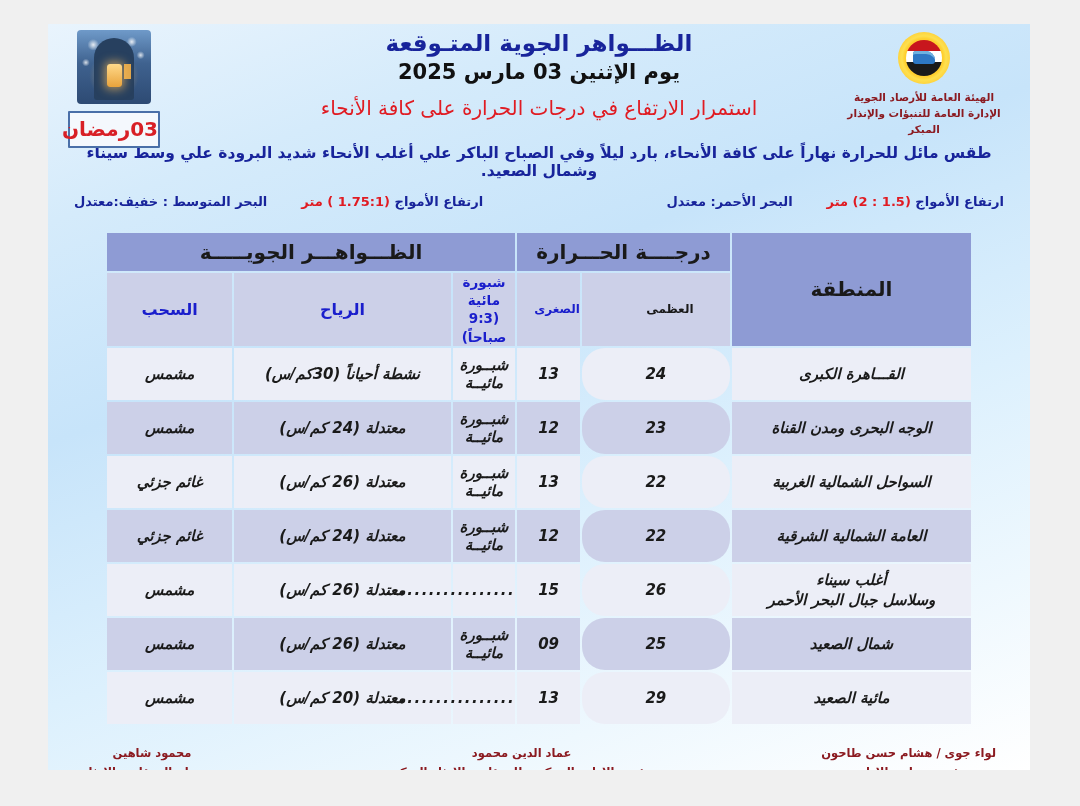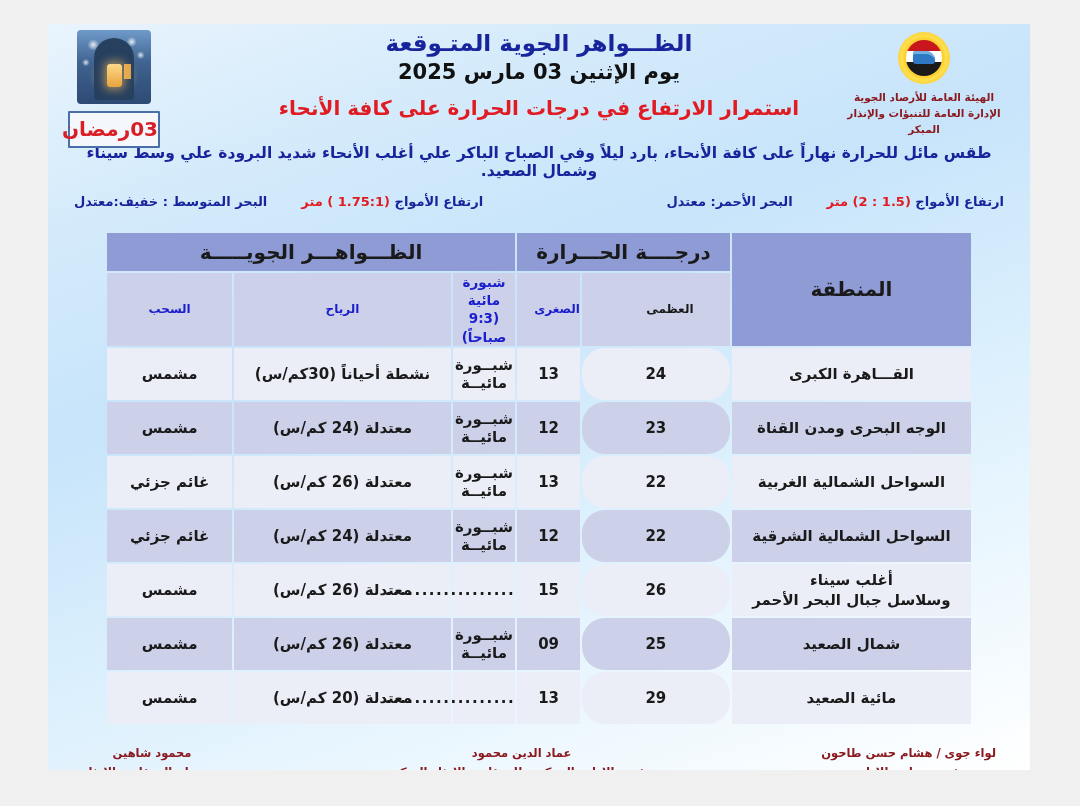--- a/index.html
+++ b/index.html
@@ -116,21 +116,21 @@
   }
   #date-line {
     color: #111111;
     font-size: 21px;
     font-weight: bold;
     margin-top: 4px;
   }
   #headline {
     color: #e01b22;
     font-size: 20px;
-    font-weight: bold;
+    font-weight: normal;
     margin-top: 12px;
   }
 
   
   #authority-block {
     position: absolute;
     right: 16px;
     top: 8px;
     width: 180px;
     text-align: center;
@@ -223,35 +223,36 @@
   }
   th.region-head {
     background: #8e9bd4;
     color: #1a1a1a;
     font-size: 20px;
   }
   
   th.sub-head {
     background: #ccd0e8;
     height: 50px;
-    font-size: 12px;
+    font-size: 16px;
   }
   th.sub-head.blue  { color: #1a1ecc; }
   th.sub-head.black { color: #1a1a1a; }
   th.sub-head.small { font-size: 12px; padding-left: 28px; }
   th.sub-head.mist  { color: #1a1ecc; font-size: 13.5px; line-height: 1.35; }
 
   
   #forecast-table tbody tr.odd  td { background: #eceef7; }
   #forecast-table tbody tr.even td { background: #ccd0e8; }
 
   #forecast-table tbody td {
     height: 52px;
     font-size: 15px;
     color: #1a1a1a;
+    font-style: italic;
   }
   td.region   { font-size: 15.5px; line-height: 1.35; }
   td.temp-max { color: #cc1020; font-size: 19px; border-radius: 23px; }
   td.temp-min { color: #1a1ecc; font-size: 19px; }
   td.mist     { font-size: 14.5px; letter-spacing: .6px; }
   td.wind.alert { color: #e01b22; }
   td.dots { letter-spacing: 1.5px; font-size: 14px; }
 
   
   #footer {
@@ -356,21 +357,21 @@
         </tr>
         <tr class="odd">
           <td class="region">السواحل الشمالية الغربية</td>
           <td class="temp-max">22</td>
           <td class="temp-min">13</td>
           <td class="mist">شبــورة مائيــة</td>
           <td class="wind">معتدلة (26 كم/س)</td>
           <td class="clouds">غائم جزئي</td>
         </tr>
         <tr class="even">
-          <td class="region">السواحل الشمالية الشرقية</td>
+          <td class="region">العامة الشمالية الشرقية</td>
           <td class="temp-max">22</td>
           <td class="temp-min">12</td>
           <td class="mist">شبــورة مائيــة</td>
           <td class="wind">معتدلة (24 كم/س)</td>
           <td class="clouds">غائم جزئي</td>
         </tr>
         <tr class="odd">
           <td class="region"><span>أغلب سيناء</span><br><span>وسلاسل جبال البحر الأحمر</span></td>
           <td class="temp-max">26</td>
           <td class="temp-min">15</td>

